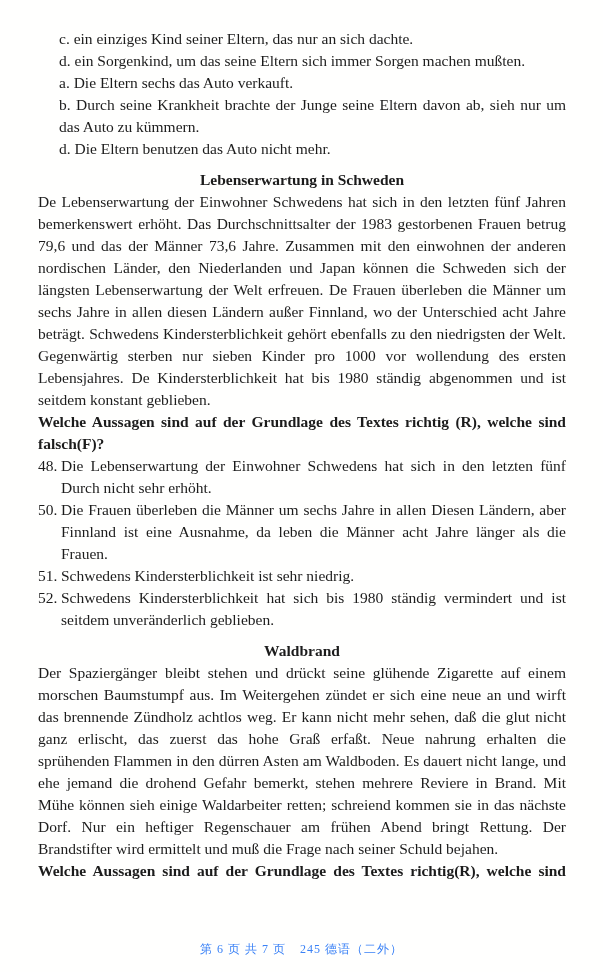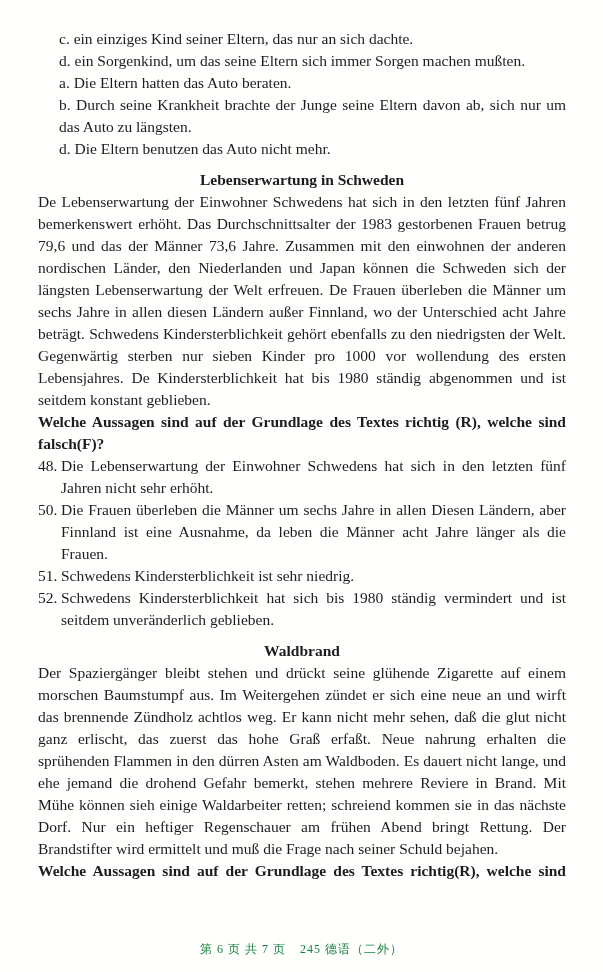--- a/index.html
+++ b/index.html
@@ -33,49 +33,49 @@
     text-align: center;
     margin-top: 9px;
   }
   .bold { font-weight: bold; }
   .stretch { text-align-last: justify; }
   .footer {
     position: absolute;
     left: 0; right: 0; bottom: 14px;
     text-align: center;
     font-size: 12px;
-    color: #15803d;
+    color: #3b82f6;
     letter-spacing: 1px;
   }
   .footer .seg { margin: 0 7px; }
 </style>
 </head>
 <body>
 
 <div class="page">
   <div class="content">
 
     <div>
       <p class="option">c. ein einziges Kind seiner Eltern, das nur an sich dachte.</p>
       <p class="option">d. ein Sorgenkind, um das seine Eltern sich immer Sorgen machen mußten.</p>
     </div>
 
     <div>
-      <p class="option">a. Die Eltern hatten das Auto beraten.</p>
-      <p class="option">b. Durch seine Krankheit brachte der Junge seine Eltern davon ab, sich nur um das Auto zu längsten.</p>
+      <p class="option">a. Die Eltern sechs das Auto verkauft.</p>
+      <p class="option">b. Durch seine Krankheit brachte der Junge seine Eltern davon ab, sieh nur um das Auto zu kümmern.</p>
       <p class="option">d. Die Eltern benutzen das Auto nicht mehr.</p>
     </div>
 
     <p class="sec-title">Lebenserwartung in Schweden</p>
     <p>De Lebenserwartung der Einwohner Schwedens hat sich in den letzten fünf Jahren bemerkenswert erhöht. Das Durchschnittsalter der 1983 gestorbenen Frauen betrug 79,6 und das der Männer 73,6 Jahre. Zusammen mit den einwohnen der anderen nordischen Länder, den Niederlanden und Japan können die Schweden sich der längsten Lebenserwartung der Welt erfreuen. De Frauen überleben die Männer um sechs Jahre in allen diesen Ländern außer Finnland, wo der Unterschied acht Jahre beträgt. Schwedens Kindersterblichkeit gehört ebenfalls zu den niedrigsten der Welt. Gegenwärtig sterben nur sieben Kinder pro 1000 vor wollendung des ersten Lebensjahres. De Kindersterblichkeit hat bis 1980 ständig abgenommen und ist seitdem konstant geblieben.</p>
     <p class="bold">Welche Aussagen sind auf der Grundlage des Textes richtig (R), welche sind falsch(F)?</p>
 
     <div class="num-item">
       <span class="num">48.</span>
-      <div class="num-body">Die Lebenserwartung der Einwohner Schwedens hat sich in den letzten fünf Jahren nicht sehr erhöht.</div>
+      <div class="num-body">Die Lebenserwartung der Einwohner Schwedens hat sich in den letzten fünf Durch nicht sehr erhöht.</div>
     </div>
     <div class="num-item">
       <span class="num">50.</span>
       <div class="num-body">Die Frauen überleben die Männer um sechs Jahre in allen Diesen Ländern, aber Finnland ist eine Ausnahme, da leben die Männer acht Jahre länger als die Frauen.</div>
     </div>
     <div class="num-item">
       <span class="num">51.</span>
       <div class="num-body">Schwedens Kindersterblichkeit ist sehr niedrig.</div>
     </div>
     <div class="num-item">

